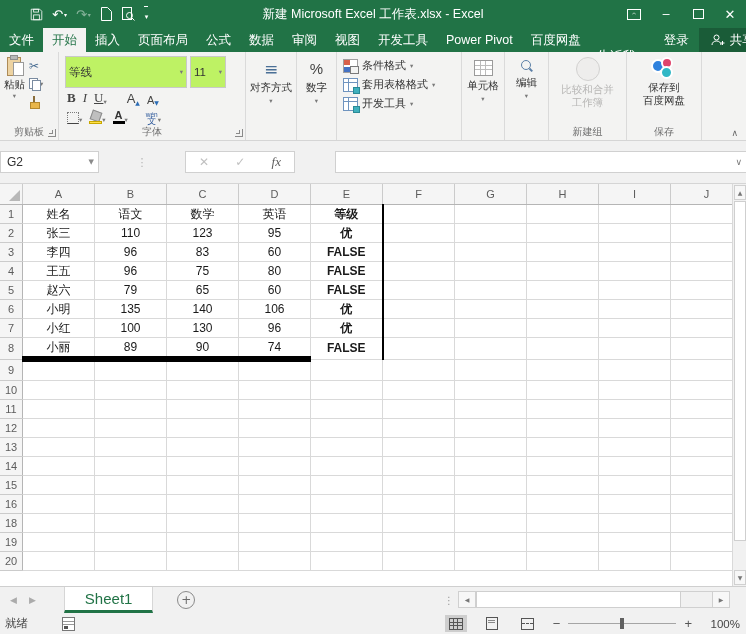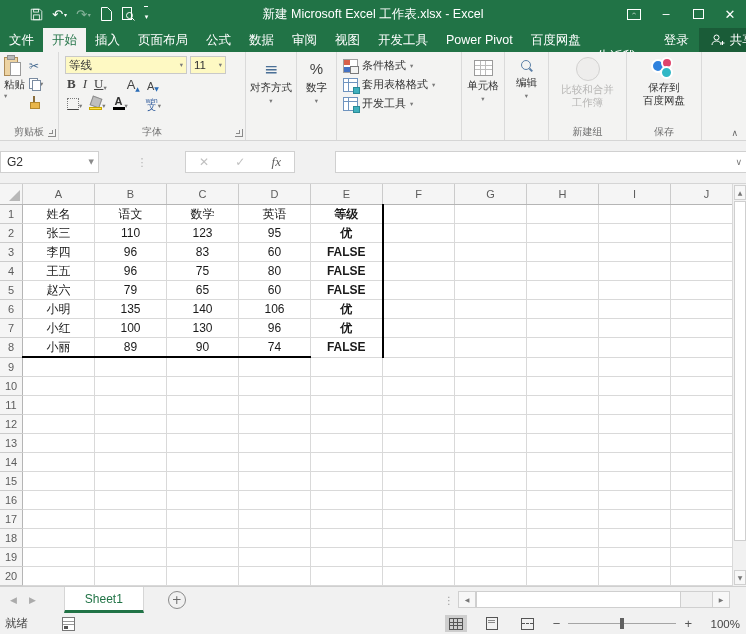--- a/index.html
+++ b/index.html
@@ -37,40 +37,40 @@
           border-bottom:1px solid #d5d5d5;display:flex;box-sizing:border-box;}
   .rgroup{position:relative;border-right:1px solid #dadada;display:flex;flex-direction:column;box-sizing:border-box;}
   .rg-label{height:16px;line-height:15px;text-align:center;font-size:10px;color:#707070;white-space:nowrap;}
   .launcher{position:absolute;right:2px;bottom:3px;width:7px;height:7px;
             border-right:1px solid #8a8a8a;border-bottom:1px solid #8a8a8a;}
   .launcher:after{content:"";position:absolute;right:2px;bottom:2px;width:3px;height:3px;border-right:1px solid #8a8a8a;border-bottom:1px solid #8a8a8a;}
   .dda{font-size:6.5px;color:#7a7a7a;}
   
   .g-clip{width:59px;}
   .g-clip .content{flex:1;display:flex;padding:4px 2px 0 4px;gap:4px;}
-  .paste-btn{display:flex;flex-direction:column;font-size:10.5px;color:#333;}
+  .paste-btn{display:flex;flex-direction:column;align-items:center;font-size:10.5px;color:#333;}
   .clip-icon{width:16px;height:20px;position:relative;margin-bottom:2px;}
   .clip-body{position:absolute;left:0;top:1px;width:12px;height:17px;background:#edd3a2;border:1px solid #ad8b57;}
   .clip-clip{position:absolute;left:3px;top:-1px;width:6px;height:3px;background:#b9b9b9;border:1px solid #8f8f8f;}
   .clip-page{position:absolute;left:6px;top:6px;width:9px;height:12px;background:#fff;border:1px solid #9a9a9a;}
   .mini-col{display:flex;flex-direction:column;justify-content:flex-start;gap:3px;padding-top:2px;}
   .mini-btn{display:flex;align-items:center;height:15px;}
   .scissors{color:#44698f;font-size:12px;}
   .copy-ic{position:relative;width:11px;height:12px;}
   .copy-ic i{position:absolute;width:7px;height:9px;border:1px solid #7a8ba0;background:#fff;}
   .copy-ic i:first-child{left:0;top:0;}
   .copy-ic i:last-child{left:3px;top:2px;}
   .brush-ic{width:10px;height:12px;position:relative;}
   .brush-ic:before{content:"";position:absolute;left:4px;top:0;width:2px;height:6px;background:#8a6d3b;}
   .brush-ic:after{content:"";position:absolute;left:1px;top:6px;width:8px;height:5px;background:#e8b64c;border:1px solid #b3882f;}
   
   .g-font{width:187px;}
   .g-font .content{flex:1;display:flex;flex-direction:column;padding:4px 6px 0 6px;gap:3px;}
   .font-row1{display:flex;gap:3px;}
-  .combo{background:#fef9c3;border:1px solid #c9c9c9;height:18px;display:flex;align-items:center;
+  .combo{background:#bef264;border:1px solid #c9c9c9;height:32px;display:flex;align-items:center;
          padding:0 3px;font-size:11.5px;color:#333;justify-content:space-between;box-sizing:border-box;}
   .combo-font{width:122px;}
   .combo-size{width:36px;}
   .font-row2,.font-row3{display:flex;align-items:center;gap:7px;padding-left:2px;}
   .fbtn{display:flex;align-items:flex-end;color:#444;height:15px;}
   .b-b{font-weight:bold;font-size:13px;font-family:"Liberation Serif","DejaVu Serif",serif;}
   .b-i{font-style:italic;font-size:13px;font-family:"Liberation Serif","DejaVu Serif",serif;}
   .b-u{text-decoration:underline;font-size:13px;font-family:"Liberation Serif","DejaVu Serif",serif;}
   .grow-a{font-size:13px;} .grow-a sup{font-size:6px;color:#2b6cb5;}
   .shrink-a{font-size:11px;} .shrink-a sup{font-size:6px;color:#2b6cb5;}
@@ -141,36 +141,36 @@
   
   .gridwrap{position:absolute;left:0;top:184px;width:746px;height:402px;background:#fff;overflow:hidden;}
   table.sheet{border-collapse:collapse;table-layout:fixed;}
   table.sheet th,table.sheet td{padding:0;overflow:hidden;white-space:nowrap;}
   table.sheet thead th{height:20px;background:#f5f5f5;color:#5c5c5c;font-weight:normal;font-size:11px;
         border-right:1px solid #cbcbcb;border-bottom:1px solid #b5b5b5;}
   table.sheet tbody th{width:22px;background:#f5f5f5;color:#5c5c5c;font-weight:normal;font-size:11px;
         border-right:1px solid #b5b5b5;border-bottom:1px solid #cbcbcb;text-align:center;}
   table.sheet td{height:18px;font-size:12px;text-align:center;color:#1a1a1a;
         border-right:1px solid #d9d9d9;border-bottom:1px solid #d9d9d9;}
-  table.sheet td.bb{border-bottom:2px solid #000000;margin-top:44px;}
+  table.sheet td.bb{border-bottom:6px solid #000000;margin-top:44px;}
   table.sheet td.br{border-right:2px solid #000;font-weight:bold;}
   .corner-tri{width:0;height:0;border-left:11px solid transparent;border-bottom:11px solid #b8b8b8;margin:5px 2px 2px auto;}
   
   .vscroll{position:absolute;right:0;top:0;width:14px;height:402px;background:#f1f1f1;border-left:1px solid #d9d9d9;box-sizing:border-box;}
   .vs-up,.vs-dn{position:absolute;left:1px;width:12px;height:15px;background:#f7f7f7;border:1px solid #d0d0d0;box-sizing:border-box;
         display:flex;align-items:center;justify-content:center;font-size:6px;color:#777;}
   .vs-up{top:1px;} .vs-dn{bottom:1px;}
   .vs-thumb{position:absolute;left:1px;top:17px;width:12px;height:340px;background:#fff;border:1px solid #cfcfcf;box-sizing:border-box;}
 
   
   .sheetbar{position:absolute;left:0;top:586px;width:746px;height:27px;background:#f1f1f1;
             border-top:1px solid #cfcfcf;box-sizing:border-box;display:flex;align-items:stretch;}
   .snav{display:flex;align-items:center;gap:12px;padding:0 10px;color:#ababab;font-size:9px;}
   .sheettab{background:#fff;border-left:1px solid #d6d6d6;border-right:1px solid #d6d6d6;border-bottom:3px solid #217346;
-            box-sizing:border-box;display:flex;align-items:center;padding:0 20px;color:#217346;font-size:12px;margin-left:18px;}
+            box-sizing:border-box;display:flex;align-items:center;padding:0 20px;color:#217346;font-size:15px;margin-left:18px;}
   .addsheet{width:16px;height:16px;border:1px solid #8a8a8a;border-radius:50%;color:#6a6a6a;
             display:flex;align-items:center;justify-content:center;font-size:12px;line-height:12px;align-self:center;margin-left:24px;}
   .sb-split{position:absolute;left:444px;top:0;height:26px;display:flex;align-items:center;color:#9a9a9a;font-size:10px;}
   .hscroll{position:absolute;right:16px;top:4px;width:272px;height:17px;background:#f1f1f1;display:flex;align-items:stretch;}
   .hs-btn{width:18px;background:#f7f7f7;border:1px solid #d0d0d0;box-sizing:border-box;display:flex;align-items:center;justify-content:center;font-size:6px;color:#777;}
   .hs-thumb{width:205px;background:#fff;border:1px solid #cfcfcf;box-sizing:border-box;}
   .hs-gap{flex:1;border-top:1px solid #d0d0d0;border-bottom:1px solid #d0d0d0;}
 
   
   .statusbar{position:absolute;left:0;top:613px;width:746px;height:21px;background:#f1f1f1;
@@ -718,33 +718,20 @@
               <td class=""></td>
               <td class=""></td>
               <td class=""></td>
               <td class=""></td>
               <td class=""></td>
               <td class=""></td>
               <td class=""></td>
               <td class=""></td>
             </tr>
             <tr>
-              <th>17</th>
-              <td class=""></td>
-              <td class=""></td>
-              <td class=""></td>
-              <td class=""></td>
-              <td class=""></td>
-              <td class=""></td>
-              <td class=""></td>
-              <td class=""></td>
-              <td class=""></td>
-              <td class=""></td>
-            </tr>
-            <tr>
               <th>18</th>
               <td class=""></td>
               <td class=""></td>
               <td class=""></td>
               <td class=""></td>
               <td class=""></td>
               <td class=""></td>
               <td class=""></td>
               <td class=""></td>
               <td class=""></td>

